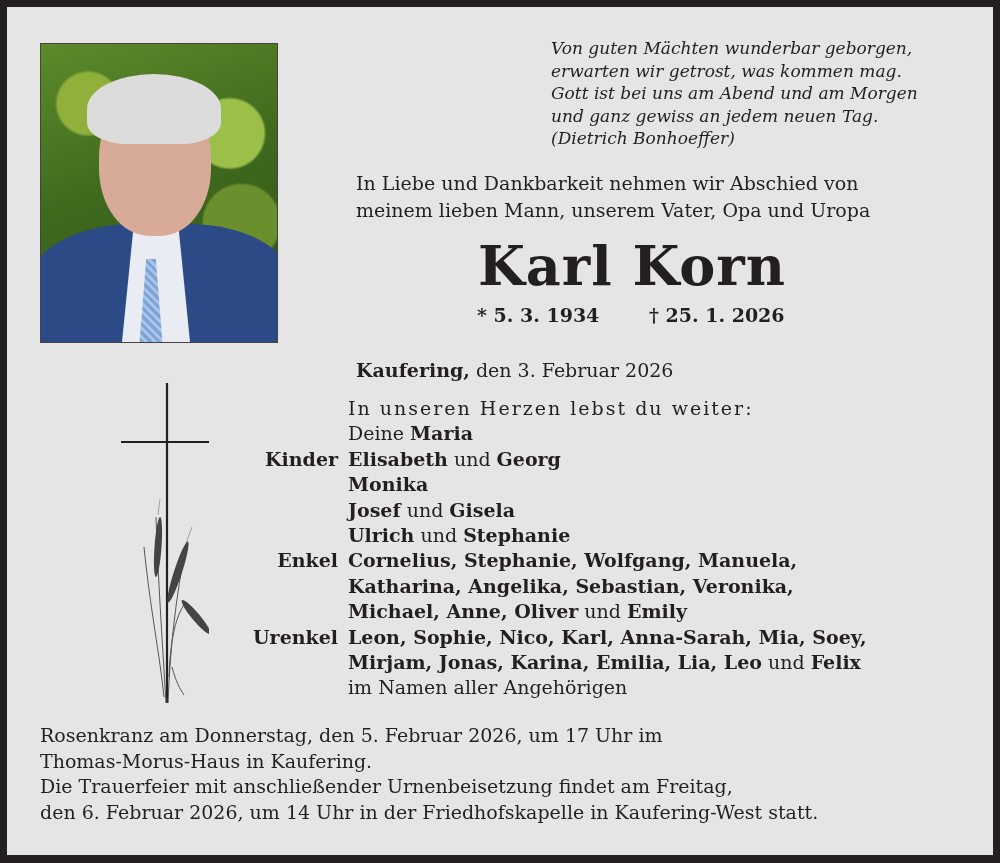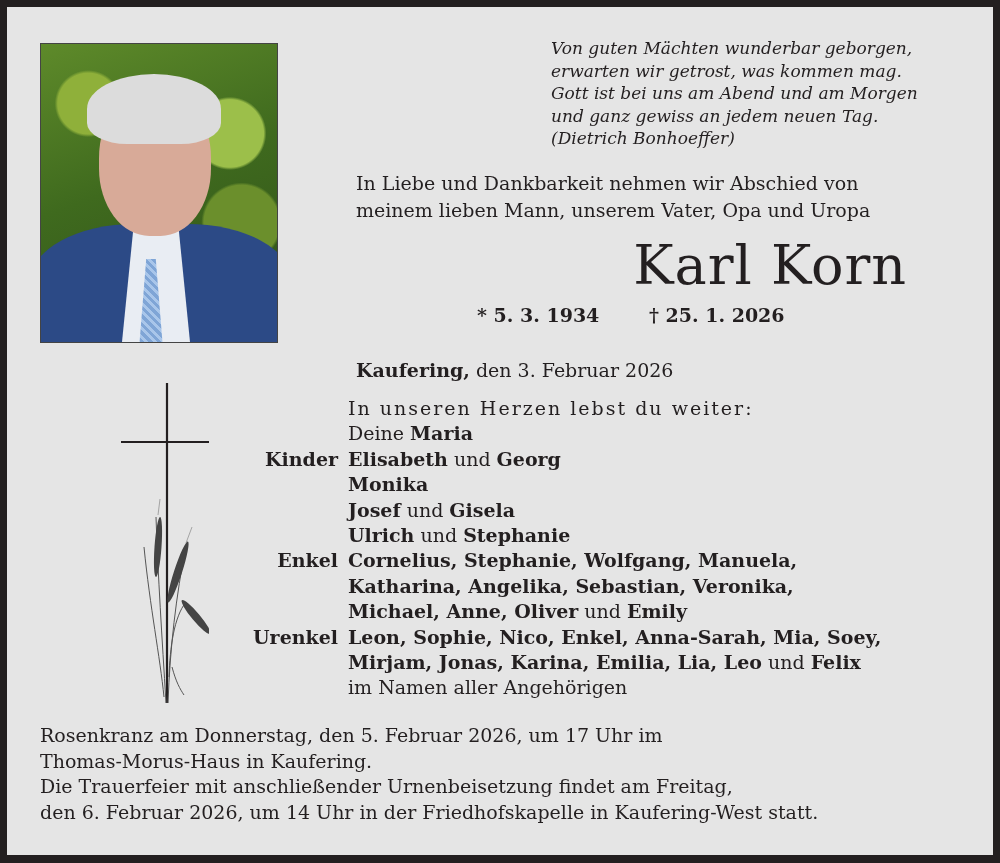--- a/index.html
+++ b/index.html
@@ -41,22 +41,22 @@
     .quote {
       position: absolute; left: 544px; top: 30px; width: 420px;
       font-style: italic; font-size: 17px; line-height: 22.5px;
     }
     .quote .author { text-align: left; padding-right: 10px; }
     .intro {
       position: absolute; left: 349px; top: 163px; width: 610px;
       font-size: 19px; line-height: 27px;
     }
     .name {
-      position: absolute; left: 350px; top: 226px; width: 550px; text-align: right;
-      font-weight: normal; font-size: 54px; line-height: 66px; letter-spacing: 1px;
+      position: absolute; left: 350px; top: 226px; width: 550px; text-align: center;
+      font-weight: bold; font-size: 54px; line-height: 66px; letter-spacing: 1px;
     }
     .dates {
       position: absolute; left: 470px; top: 295px;
       font-weight: bold; font-size: 19px; line-height: 26px; white-space: pre;
     }
     .dates span { display: inline-block; }
     .dates .born { width: 172px; }
     .place {
       position: absolute; left: 349px; top: 343px;
       font-size: 19px; line-height: 26px; margin-top: 7px;
@@ -165,21 +165,21 @@
     <div class="row">
       <span class="label"></span>
       <span class="text"><b>Katharina, Angelika, Sebastian, Veronika,</b></span>
     </div>
     <div class="row">
       <span class="label"></span>
       <span class="text"><b>Michael, Anne, Oliver</b><span> und </span><b>Emily</b></span>
     </div>
     <div class="row">
       <span class="label">Urenkel</span>
-      <span class="text"><b>Leon, Sophie, Nico, Enkel, Anna-Sarah, Mia, Soey,</b></span>
+      <span class="text"><b>Leon, Sophie, Nico, Karl, Anna-Sarah, Mia, Soey,</b></span>
     </div>
     <div class="row">
       <span class="label"></span>
       <span class="text"><b>Mirjam, Jonas, Karina, Emilia, Lia, Leo</b><span> und </span><b>Felix</b></span>
     </div>
     <div class="row">
       <span class="label"></span>
       <span class="text">im Namen aller Angehörigen</span>
     </div>
   </div>

